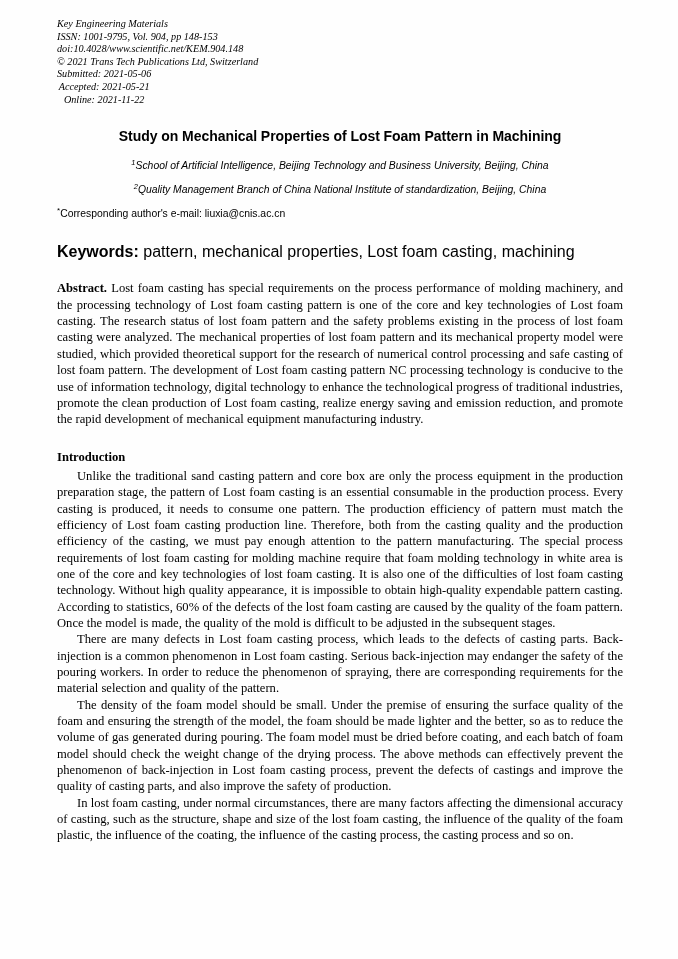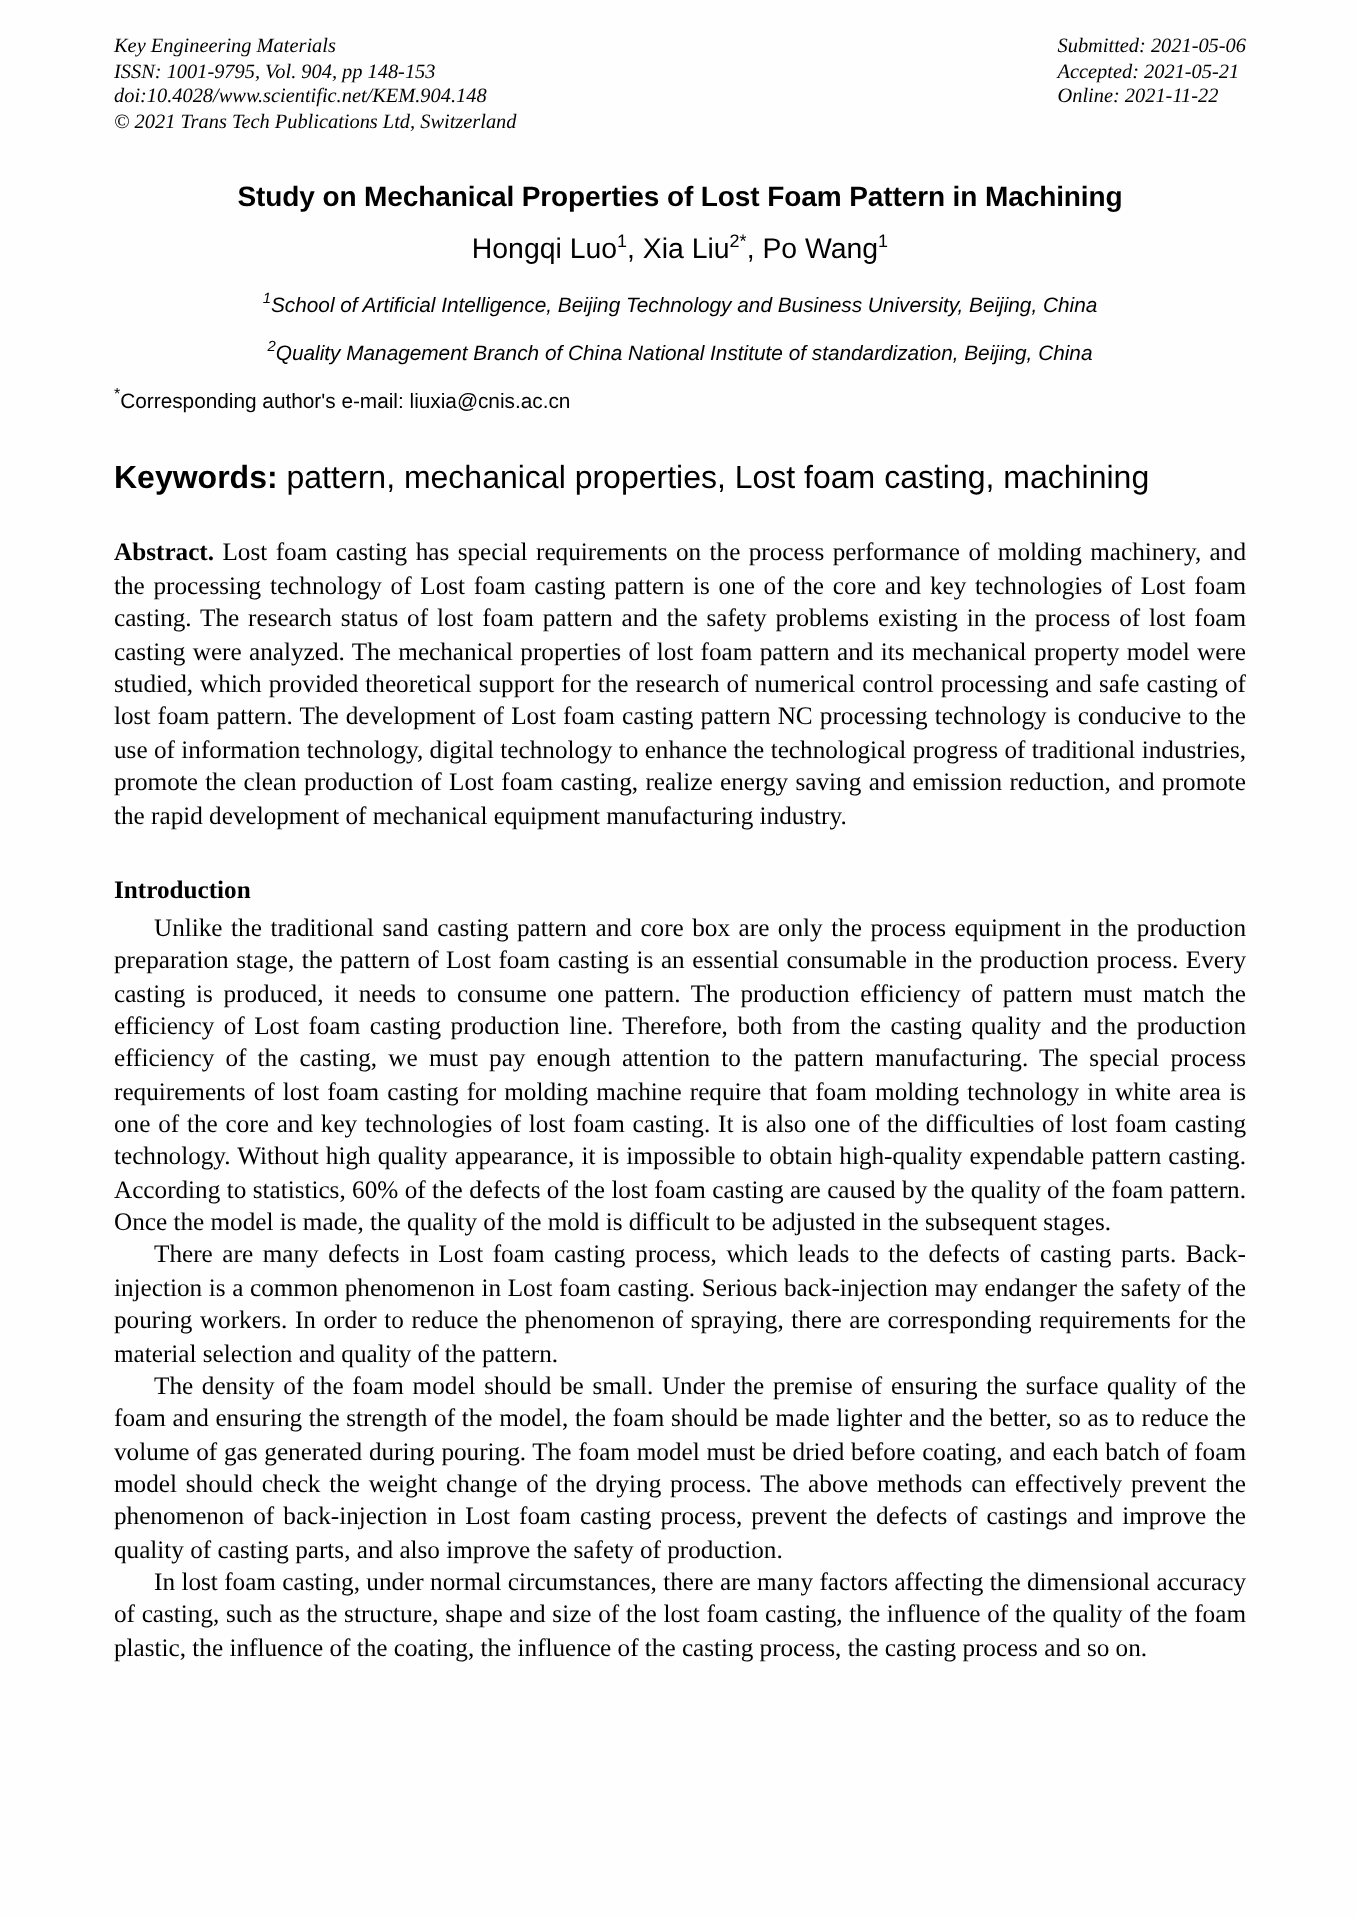--- a/index.html
+++ b/index.html
@@ -36,23 +36,24 @@
   
   .journal-header {
     display: flex;
     justify-content: space-between;
     align-items: flex-start;
     font-family: "Liberation Serif", "DejaVu Serif", serif;
     font-style: italic;
     font-size: 10.2px;
     line-height: 12.6px;
     margin-bottom: 0;
+    flex-direction: column;
   }
   .journal-left { text-align: left; }
-  .journal-right { text-align: left; }
+  .journal-right { text-align: center; }
   .journal-left div, .journal-right div { white-space: nowrap; }
 
   
   .title {
     font-family: "Liberation Sans", "DejaVu Sans", sans-serif;
     font-weight: bold;
     font-size: 14px;
     line-height: 19px;
     text-align: center;
     margin-top: 21px;
@@ -142,23 +143,20 @@
       </div>
       <div class="journal-right">
         <div>Submitted: 2021-05-06</div>
         <div>Accepted: 2021-05-21</div>
         <div>Online: 2021-11-22</div>
       </div>
     </div>
 
     <div class="title">Study on Mechanical Properties of Lost Foam Pattern in Machining</div>
 
-    <div class="authors">
-      <span>Hongqi Luo</span><sup>1</sup><span>, </span><span>Xia Liu</span><sup>2*</sup><span>, </span><span>Po Wang</span><sup>1</sup>
-    </div>
 
     <div class="affiliation">
       <sup>1</sup><span>School of Artificial Intelligence, Beijing Technology and Business University, Beijing, China</span>
     </div>
     <div class="affiliation second">
       <sup>2</sup><span>Quality Management Branch of China National Institute of standardization, Beijing, China</span>
     </div>
     <div class="email-line">
       <sup>*</sup><span>Corresponding author's e-mail:  liuxia@cnis.ac.cn</span>
     </div>

